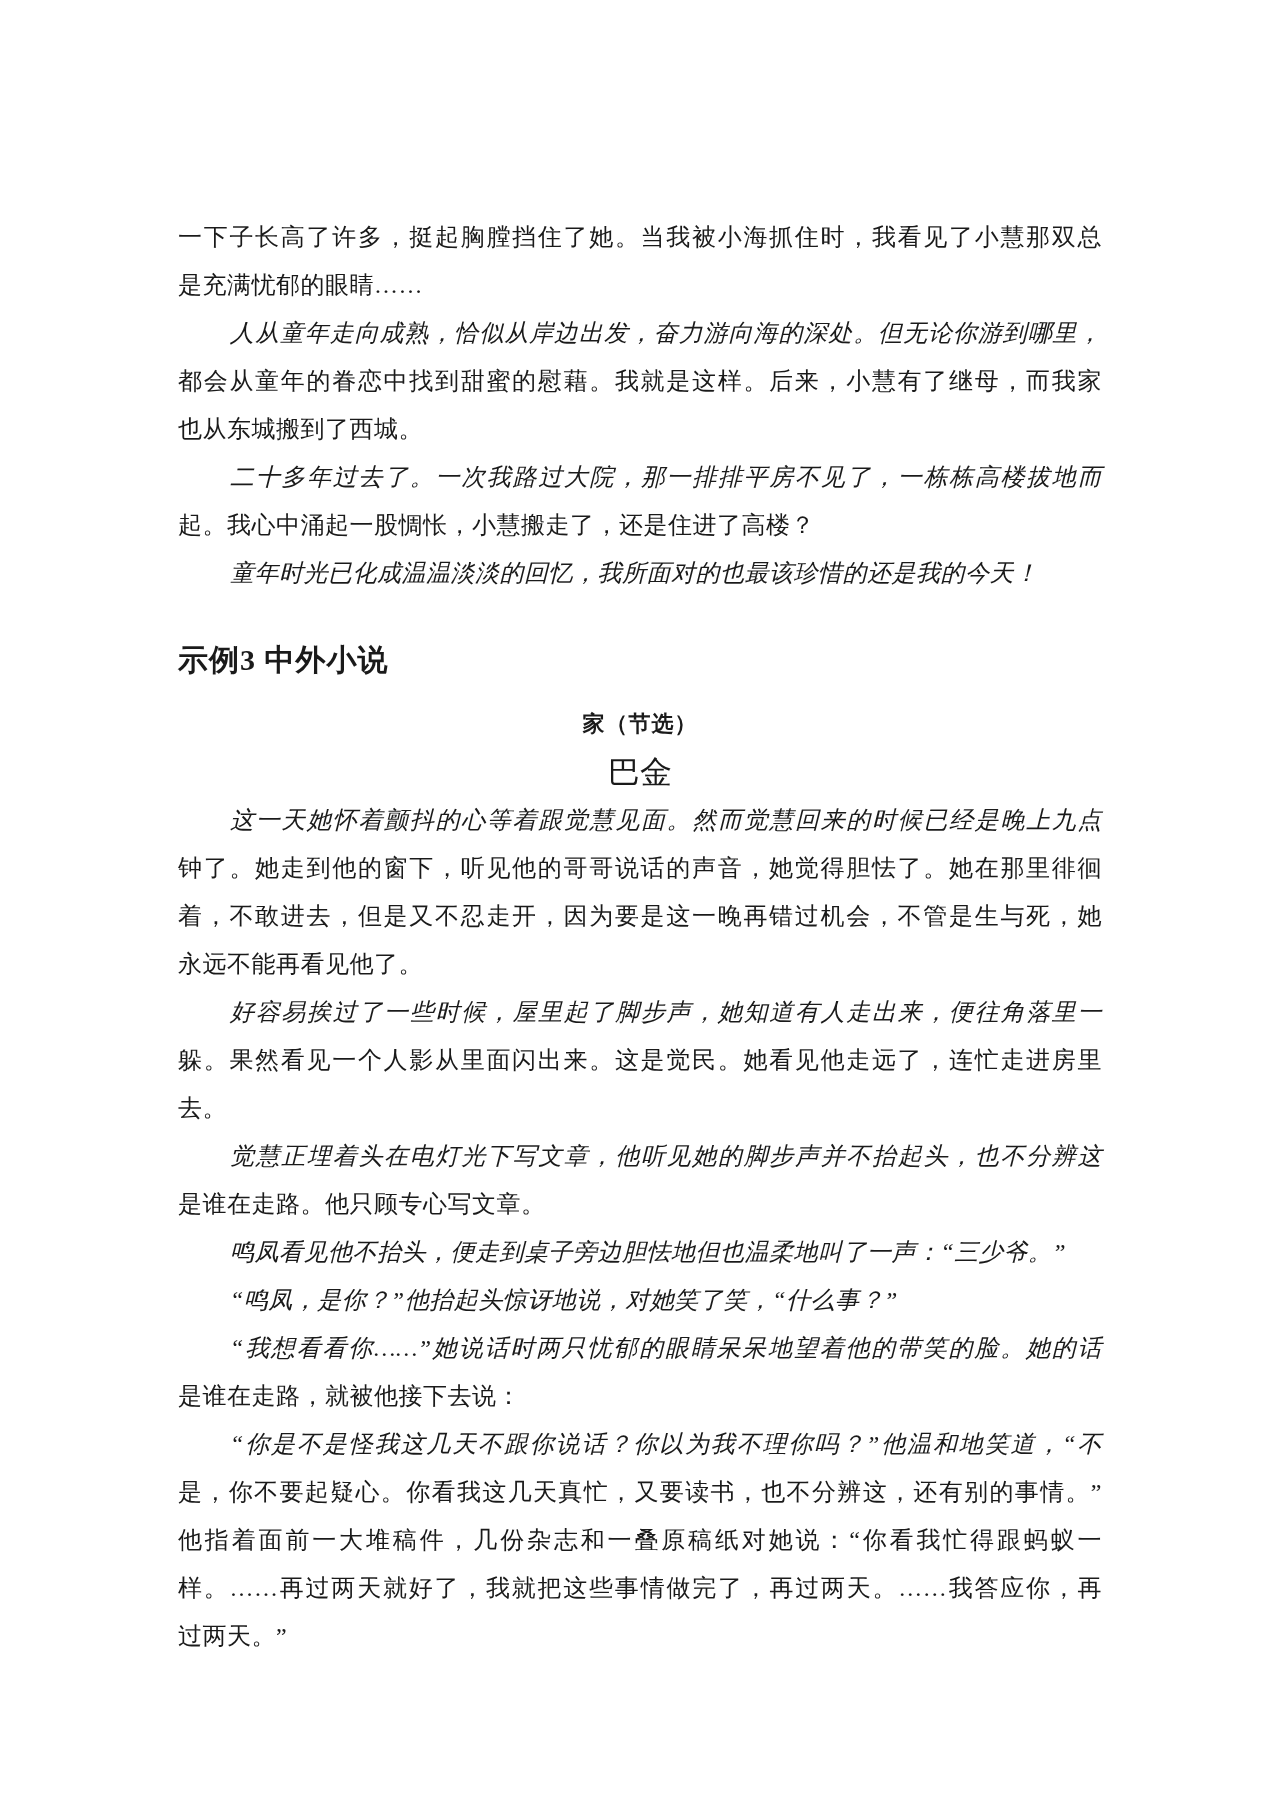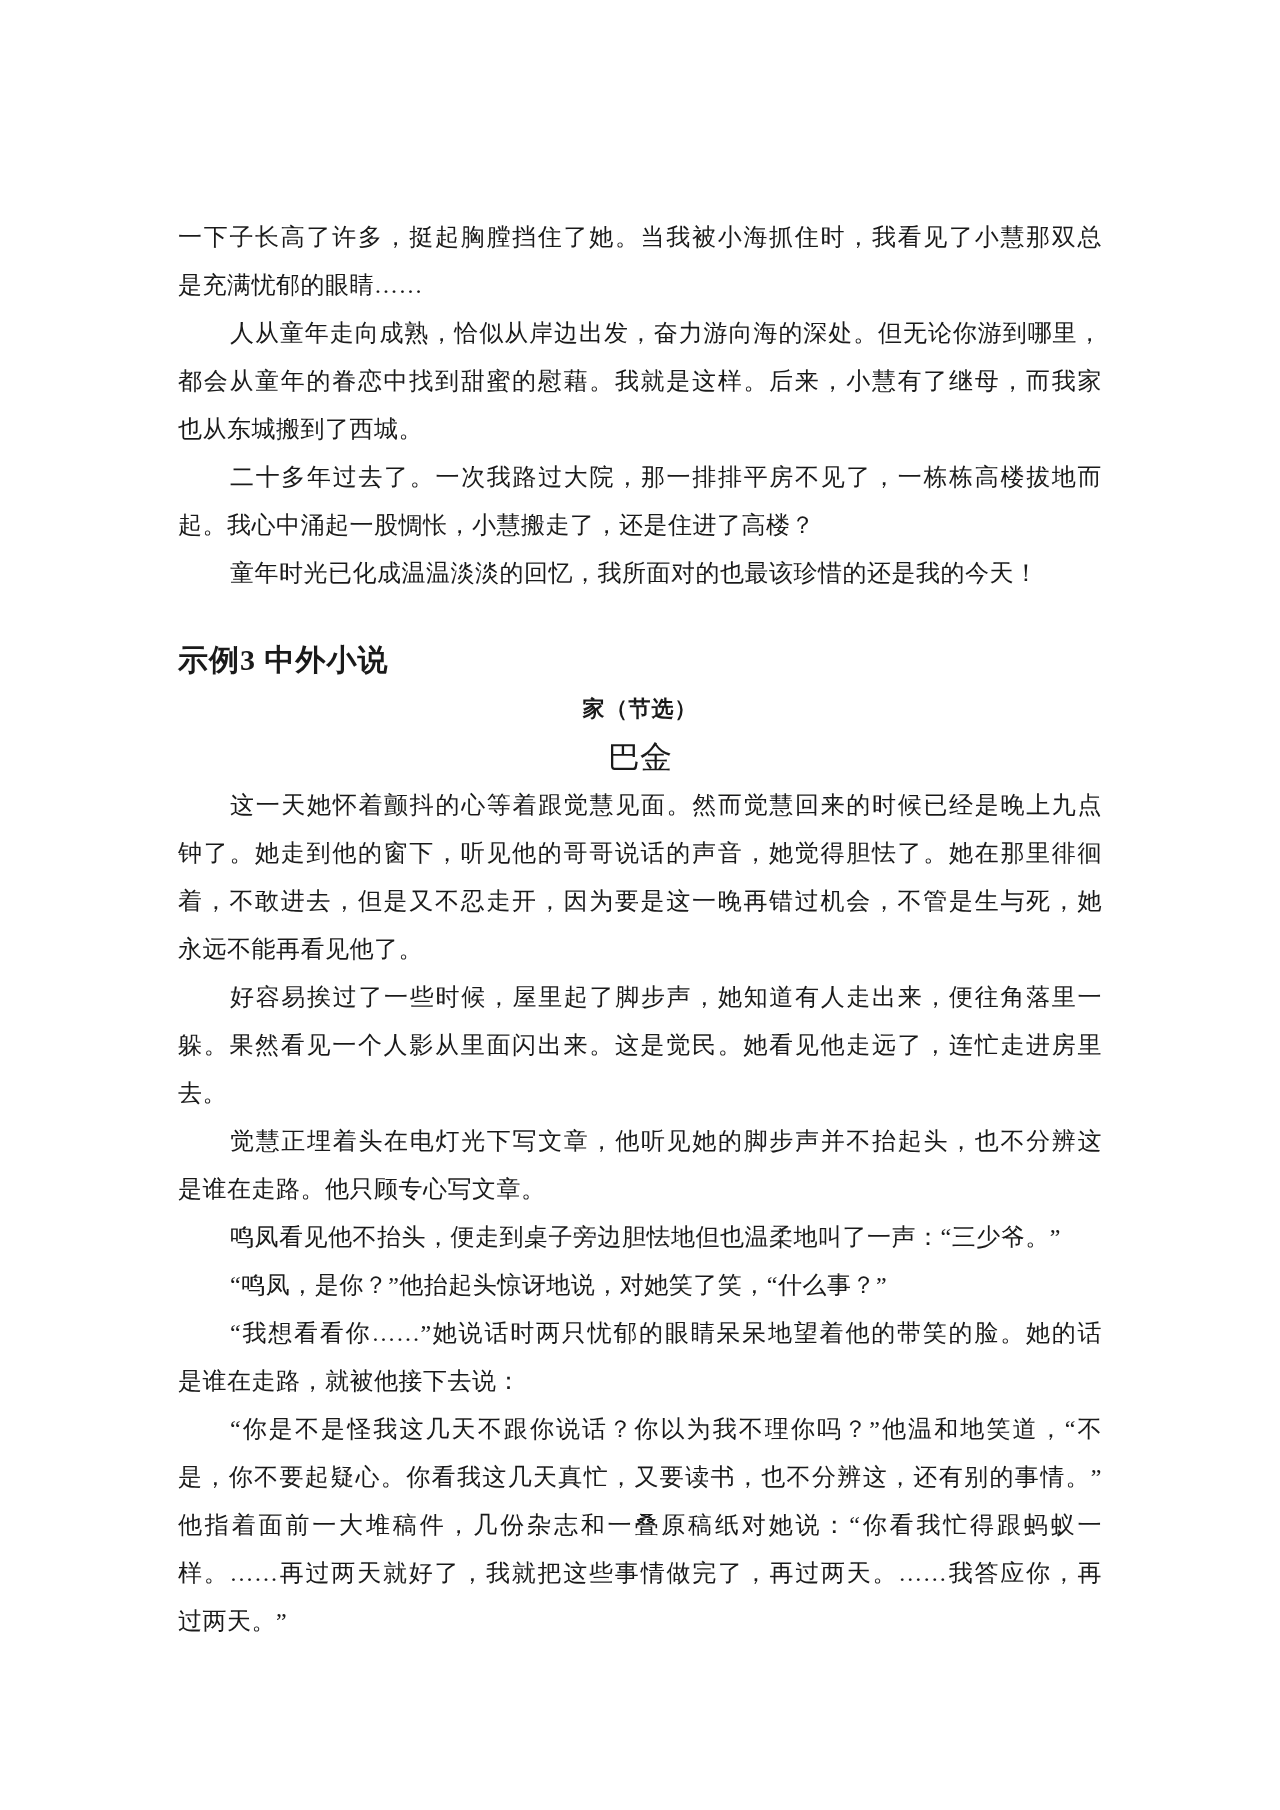--- a/index.html
+++ b/index.html
@@ -28,23 +28,24 @@
     text-align: justify;
     text-align-last: justify;
     text-justify: inter-character;
     white-space: nowrap;
   }
   .line.last {
     text-align-last: left;
   }
   .line.indent {
     padding-left: 52px;
+    font-style: italic;
   }
   .section-heading {
-    margin: 39px 0 1px 0;
+    margin: 39px 0 16px 0;
     font-size: 30px;
     line-height: 48px;
     font-weight: bold;
     letter-spacing: 1px;
   }
   .excerpt-title {
     margin: 0;
     font-size: 22px;
     line-height: 48px;
     font-weight: bold;

